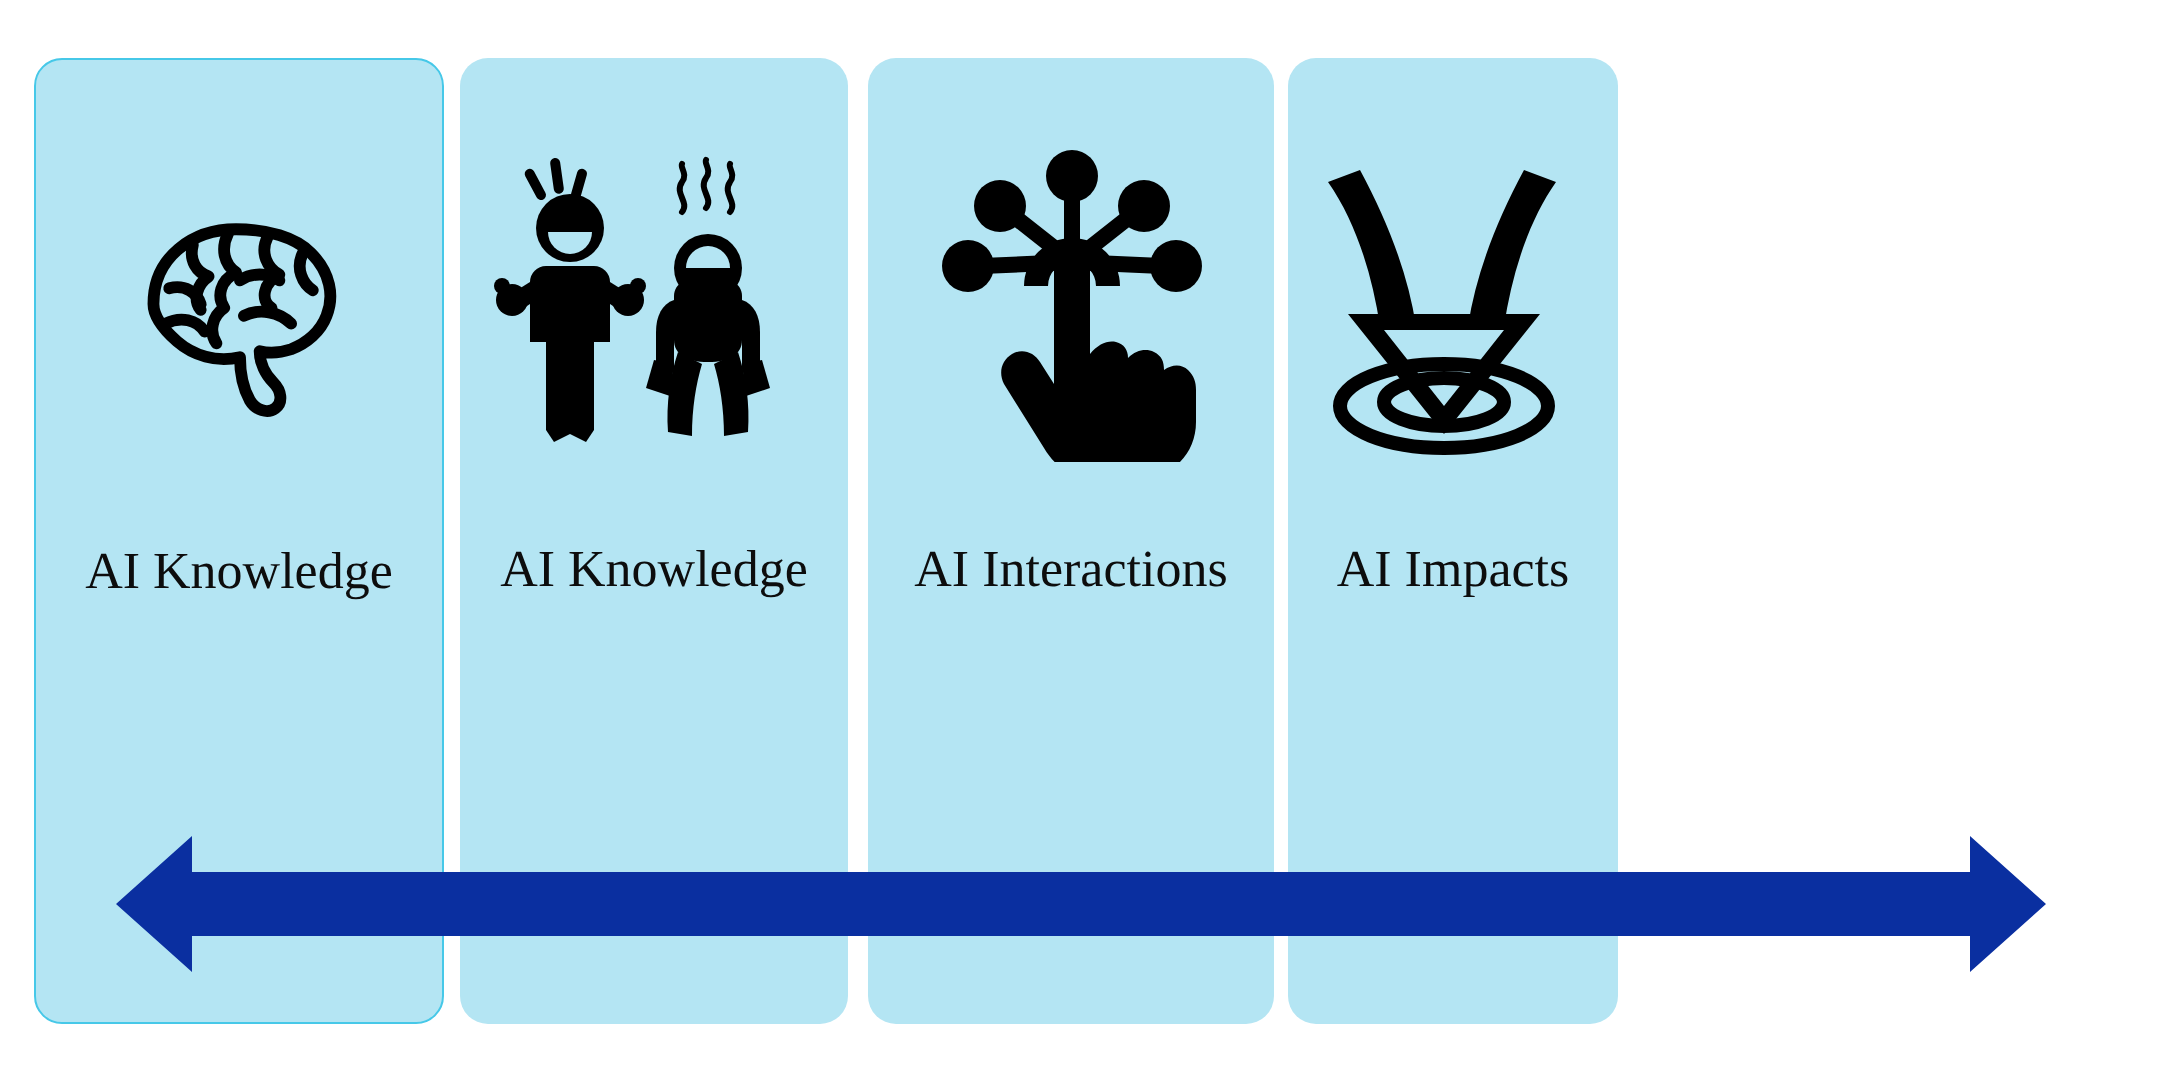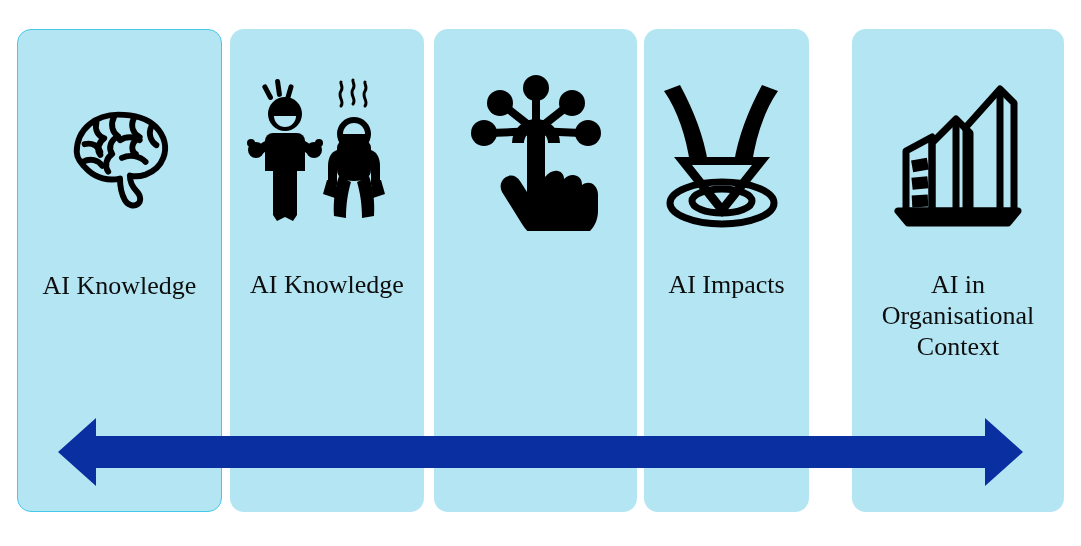--- a/index.html
+++ b/index.html
@@ -190,20 +190,21 @@
                    c4 -5 9 -7 13 -6 c4 1 6 4 6 8
                    c4 -4 9 -5 13 -3 c4 2 5 5 5 9
                    c4 -3 9 -3 12 0 c3 3 4 6 4 10
                    v16 c0 16 -12 28 -28 28 h-22
                    c-12 0 -20 -5 -26 -15
                    l-20 -32 c-3 -6 -1 -12 4 -15
                    c5 -3 11 -1 14 4 l7 11 Z"></path>
         </g>
       </svg>
     </div>
+    <div class="card-label">AI Interactions</div>
   </div>
 
   <div class="card" id="card-3">
     <div class="card-icon">
       <svg width="150" height="160" viewBox="0 0 150 160" aria-hidden="true">
         <g fill="#000000">
 
           <path d="M28 14 c14 26 24 52 28 78 l-18 0 c-4 -26 -12 -52 -26 -72 Z"></path>
 
           <path d="M110 14 c-14 26 -24 52 -28 78 l18 0 c4 -26 12 -52 26 -72 Z"></path>
@@ -214,44 +215,18 @@
           <g fill="none" stroke="#000000" stroke-width="7">
             <ellipse cx="70" cy="130" rx="30" ry="12"></ellipse>
             <ellipse cx="70" cy="132" rx="52" ry="21"></ellipse>
           </g>
         </g>
       </svg>
     </div>
     <div class="card-label">AI Impacts</div>
   </div>
 
-  <div class="card" id="card-4">
-    <div class="card-icon">
-      <svg width="140" height="160" viewBox="0 0 140 160" aria-hidden="true">
-        <g fill="none" stroke="#000000" stroke-width="7" stroke-linejoin="round">
-
-          <path d="M78 56 L112 18 L126 32 L126 140 L78 140 Z"></path>
-          <line x1="112" y1="18" x2="112" y2="140"></line>
-
-          <path d="M44 72 L68 48 L82 62 L82 140 L44 140 Z"></path>
-          <line x1="68" y1="48" x2="68" y2="140"></line>
-
-          <path d="M18 80 L44 66 L44 140 L18 140 Z"></path>
-
-          <path d="M10 140 h120 l-10 12 h-100 Z" fill="#000000"></path>
-        </g>
-        <g fill="#000000">
-          <rect x="24" y="88" width="16" height="12" transform="rotate(-10 32 94)"></rect>
-          <rect x="24" y="106" width="16" height="12" transform="rotate(-6 32 112)"></rect>
-          <rect x="24" y="124" width="16" height="12" transform="rotate(-3 32 130)"></rect>
-        </g>
-      </svg>
-    </div>
-    <div class="card-label">AI in
-Organisational
-Context</div>
-  </div>
 
   <svg id="arrow-layer" viewBox="0 0 1081 546">
     <polygon points="58,452 96,418 96,436 985,436 985,418 1023,452 985,486 985,468 96,468 96,486" fill="#0A2FA0"></polygon>
   </svg>
 
 </div>
 
 </body></html>

